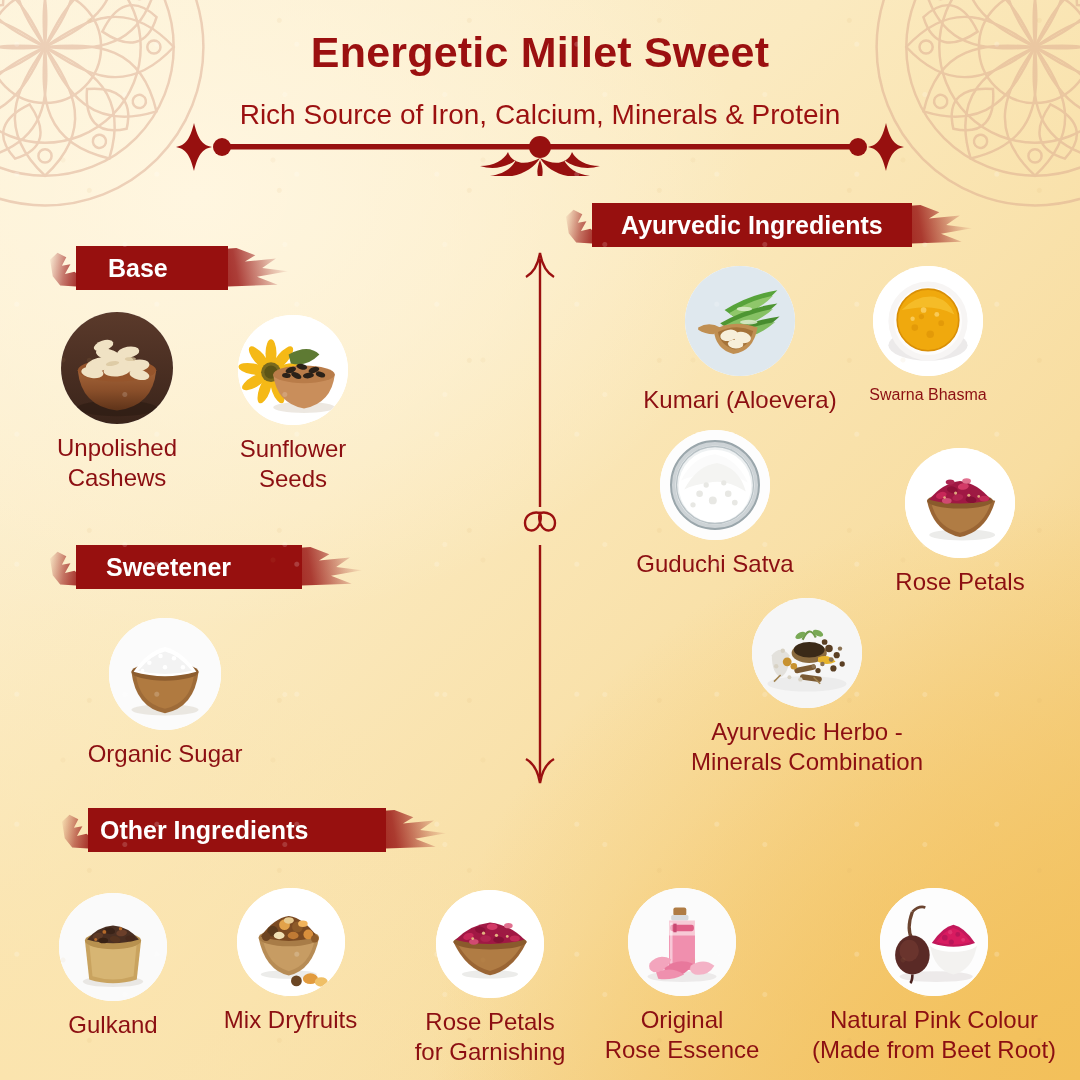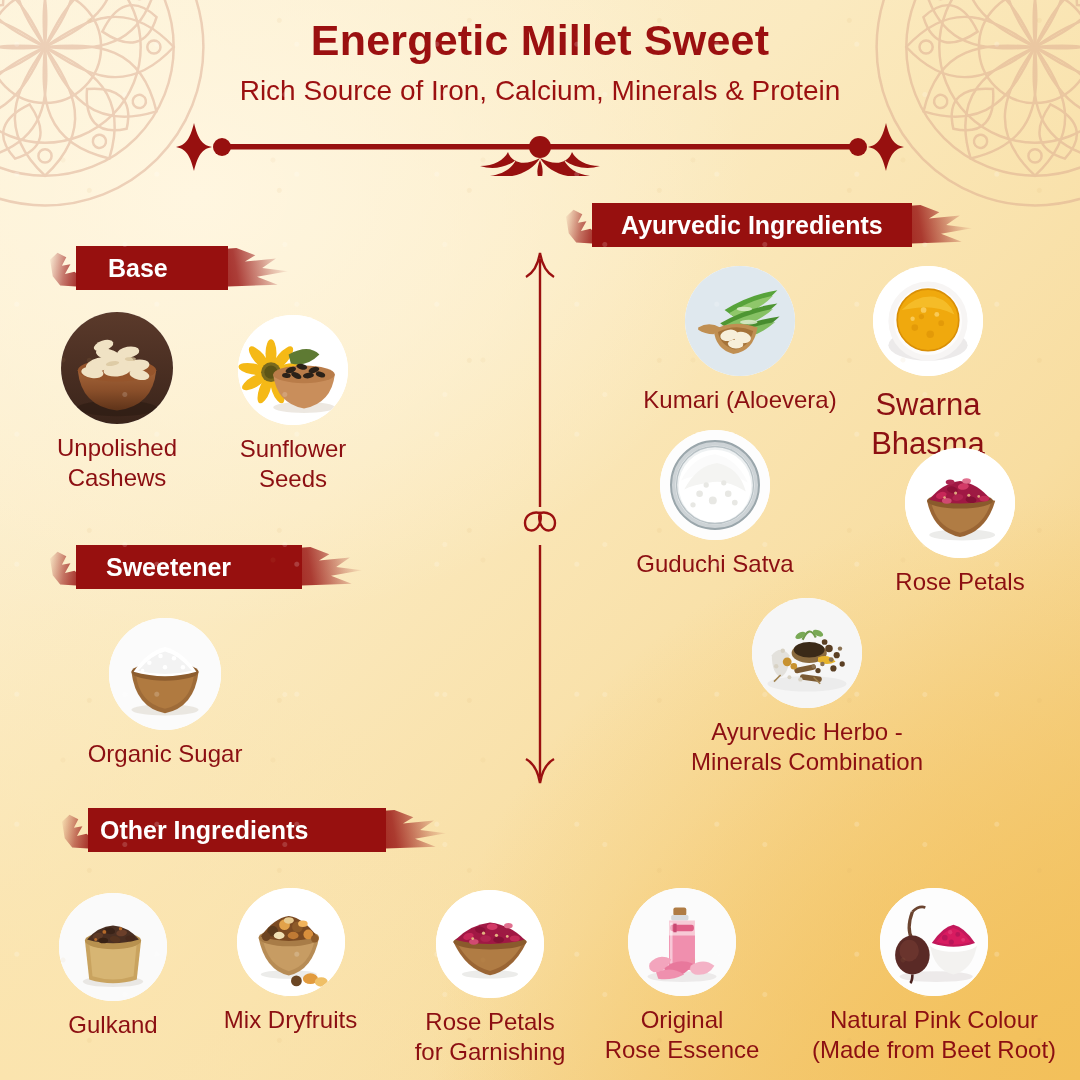--- a/index.html
+++ b/index.html
@@ -30,21 +30,21 @@
 
   
   .mandala{position:absolute;top:-118px;width:330px;height:330px;opacity:.55;}
   .mandala.left{left:-120px;}
   .mandala.right{right:-120px;transform:scaleX(-1);}
   .mandala svg{width:100%;height:100%;display:block;}
 
   
   .header{position:absolute;top:0;left:0;width:1080px;text-align:center;}
   .title{
-    margin:0;padding-top:16px;
+    margin:12px;padding-top:16px;
     font-size:43px;font-weight:bold;color:#9b1010;
     letter-spacing:.2px;line-height:1.16;
   }
   .subtitle{
     margin:0;padding-top:8px;
     font-size:28px;color:#9b1010;font-weight:normal;line-height:1.2;
   }
   .hdivider{position:absolute;top:118px;left:160px;width:760px;height:58px;}
 
   
@@ -454,21 +454,21 @@
               <circle cx="44" cy="46" r="2.4"></circle>
           </g>
           <g fill="#fcd977" opacity=".7">
             <circle cx="46" cy="40" r="2.6"></circle>
               <circle cx="58" cy="44" r="2.2"></circle>
             <circle cx="36" cy="48" r="2"></circle>
           </g>
         </svg>
       </div>
     </div>
-    <div class="caption" style="font-size:31px;">Swarna Bhasma</div>
+    <div class="caption" style="font-size:16px;">Swarna Bhasma</div>
   </div>
 
   <div class="item" style="left:625px;top:430px;width:180px;">
     <div class="thumb" style="width:110px;height:110px;">
       <div class="art">
         <svg viewBox="0 0 100 100">
           <rect width="100" height="100" fill="#fdfdfd"></rect>
           <circle cx="50" cy="50" r="40" fill="#cdd3d6"></circle>
           <circle cx="50" cy="50" r="36" fill="#eef1f2"></circle>
           <circle cx="50" cy="51" r="33" fill="#ffffff"></circle>

